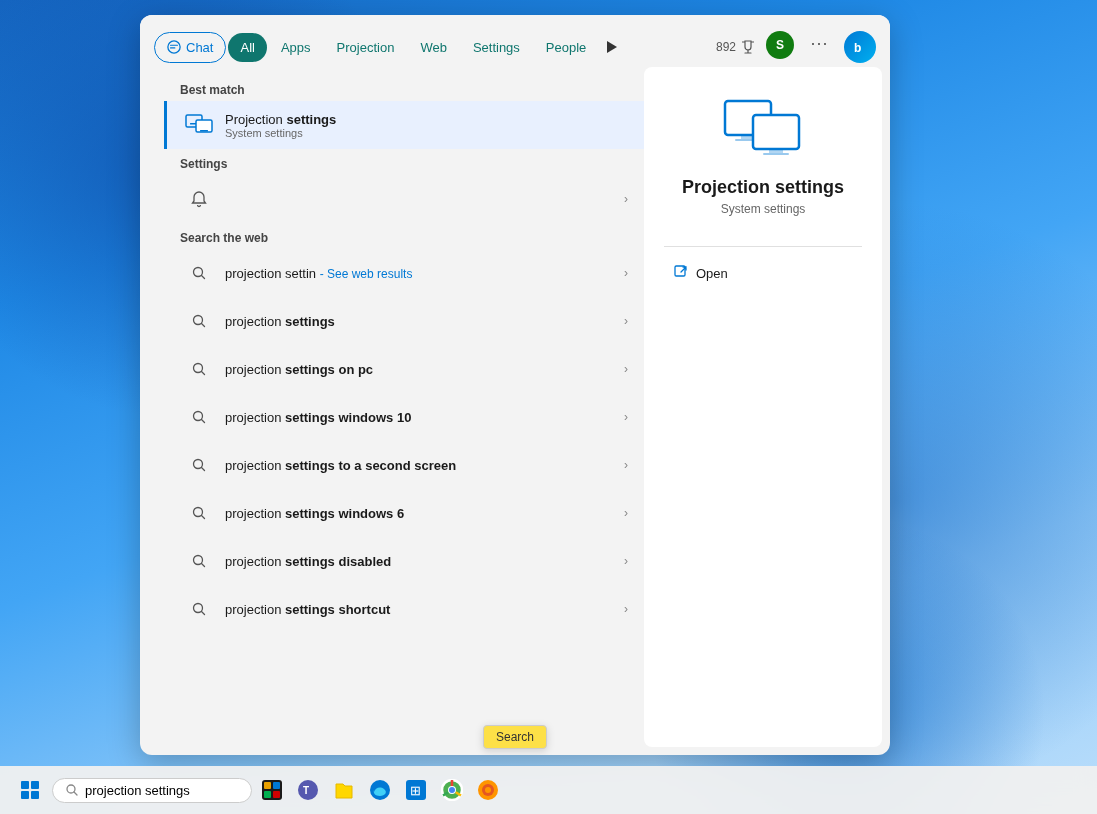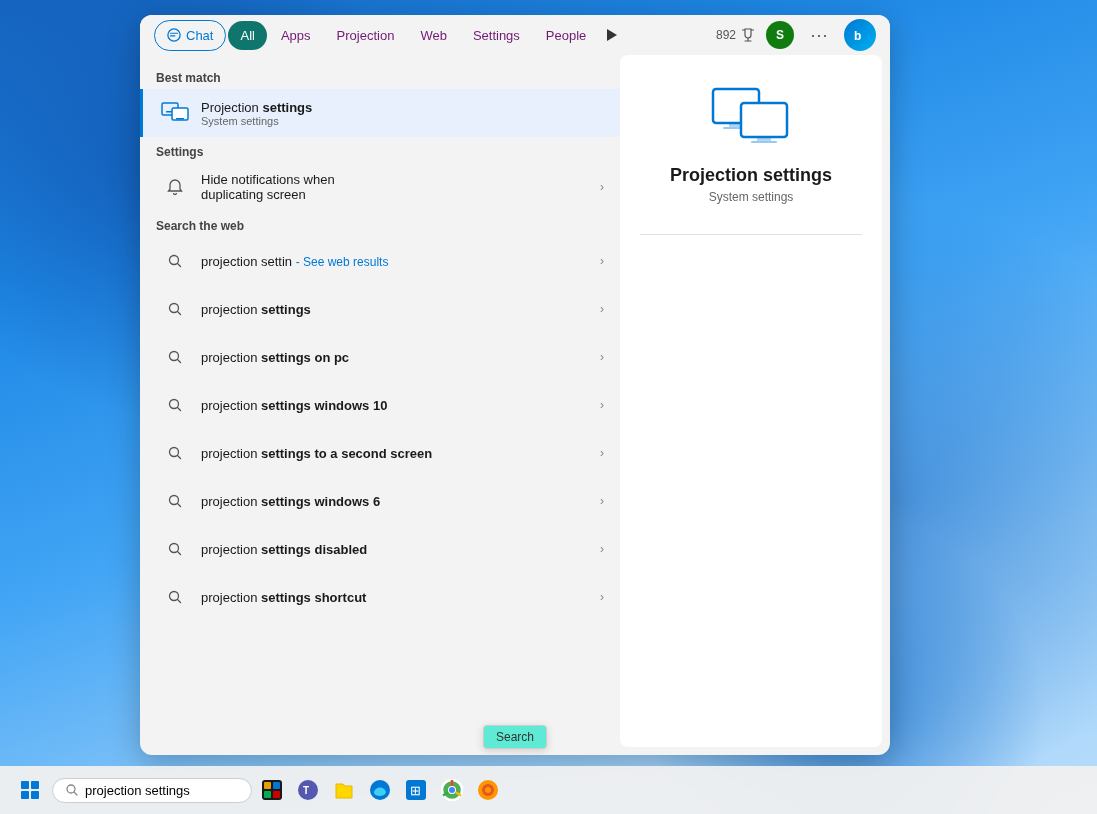--- a/index.html
+++ b/index.html
@@ -24,50 +24,49 @@
       box-shadow: 0 8px 32px rgba(0,0,0,0.25);
       overflow: hidden;
       display: flex;
       flex-direction: column;
     }
 
     
     .tabs-bar {
       display: flex;
       align-items: center;
-      padding: 4px 14px 0 14px;
+      padding: 16px 14px 0 14px;
       background: #f3f3f3;
       gap: 2px;
       flex-shrink: 0;
     }
     .tab-item {
       padding: 7px 12px;
       border-radius: 20px;
       font-size: 13px;
       cursor: pointer;
-      color: #701a75;
+      color: #0f766e;
       white-space: nowrap;
     }
     .tab-item.chat {
       border: 1.5px solid #0078d4;
       color: #0078d4;
       display: flex;
       align-items: center;
       gap: 5px;
       border-radius: 20px;
     }
     .tab-item.active {
       background: #0f766e;
       color: #fff;
       font-weight: 500;
     }
     .tabs-spacer { flex: 1; }
     .tabs-right {
       display: flex;
-      align-items: center;
       gap: 10px;
     }
     .badge-892 {
       font-size: 12px;
       color: #555;
       display: flex;
       align-items: center;
       gap: 4px;
     }
     .avatar-s {
@@ -92,20 +91,21 @@
       display: flex; align-items: center; justify-content: center;
       cursor: pointer;
     }
 
     
     .content-area {
       display: flex;
       flex: 1;
       overflow: hidden;
       padding: 4px 0 0 0;
+      margin-left: 24px;
     }
 
     
     .left-panel {
       width: 480px;
       flex-shrink: 0;
       overflow-y: auto;
       padding: 8px 0;
     }
 
@@ -211,21 +211,21 @@
     .open-icon {
       color: #0078d4;
     }
 
     
     .search-tooltip {
       position: absolute;
       bottom: 6px;
       left: 50%;
       transform: translateX(-50%);
-      background: #5eead4;
+      background: #fde047;
       border: 1px solid #ccc;
       border-radius: 4px;
       padding: 4px 12px;
       font-size: 12px;
       color: #333;
       box-shadow: 0 2px 8px rgba(0,0,0,0.15);
     }
 
     
     .taskbar {
@@ -365,23 +365,20 @@
         <span>Settings</span>
       </div>
 
       <div class="result-item">
         <div class="result-icon">
           <svg width="18" height="18" viewBox="0 0 18 18" fill="none">
             <path d="M9 2a5 5 0 00-5 5v4l-1.5 2h13L14 11V7a5 5 0 00-5-5z" stroke="#555" stroke-width="1.3" fill="none"></path>
             <path d="M7.5 15a1.5 1.5 0 003 0" stroke="#555" stroke-width="1.3"></path>
           </svg>
         </div>
-        <div style="flex:1;">
-          <div class="result-text">Hide notifications when<br>duplicating screen</div>
-        </div>
         <div class="result-arrow">›</div>
       </div>
 
       <div class="section-header">
         <span>Search the web</span>
       </div>
 
       <div class="result-item">
         <div class="result-icon search-icon-sm">
           <svg width="14" height="14" viewBox="0 0 14 14" fill="none">
@@ -483,20 +480,29 @@
           <rect x="12" y="42" width="26" height="2" rx="1" fill="#0078d4" opacity="0.4"></rect>
 
           <rect x="30" y="18" width="46" height="34" rx="3" stroke="#0078d4" stroke-width="2.5" fill="white"></rect>
           <rect x="46" y="52" width="14" height="4" fill="#0078d4" opacity="0.3"></rect>
           <rect x="40" y="56" width="26" height="2" rx="1" fill="#0078d4" opacity="0.4"></rect>
         </svg>
       </div>
       <div class="right-title">Projection settings</div>
       <div class="right-subtitle">System settings</div>
       <div class="divider"></div>
+      <div class="open-btn">
+        <span class="open-icon">
+          <svg width="14" height="14" viewBox="0 0 14 14" fill="none">
+            <rect x="1" y="1" width="10" height="10" rx="1.2" stroke="#0078d4" stroke-width="1.3" fill="none"></rect>
+            <path d="M7 7l5-5M9 2h3v3" stroke="#0078d4" stroke-width="1.3" stroke-linecap="round"></path>
+          </svg>
+        </span>
+        <span>Open</span>
+      </div>
     </div>
 
   </div>
 
   <div class="search-tooltip">
     <span>Search</span>
   </div>
 
 </div>
 

